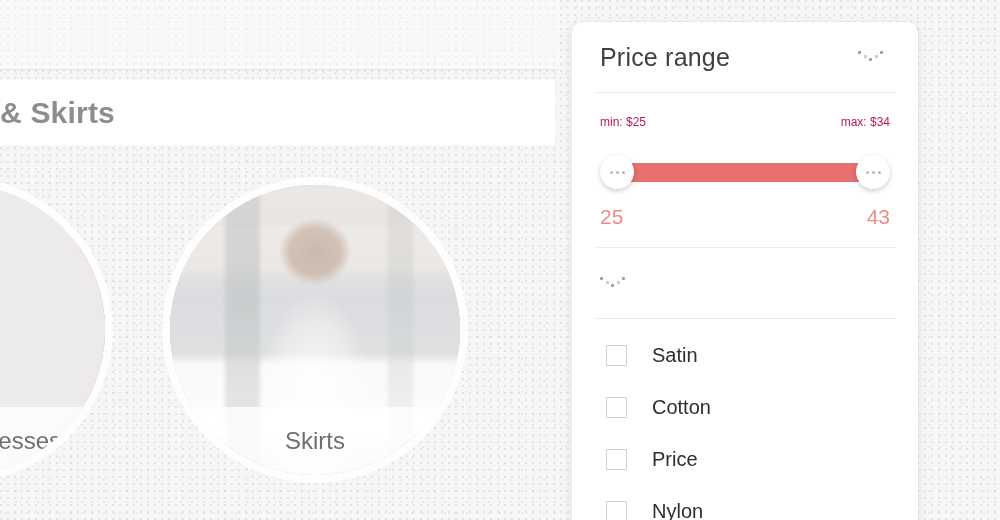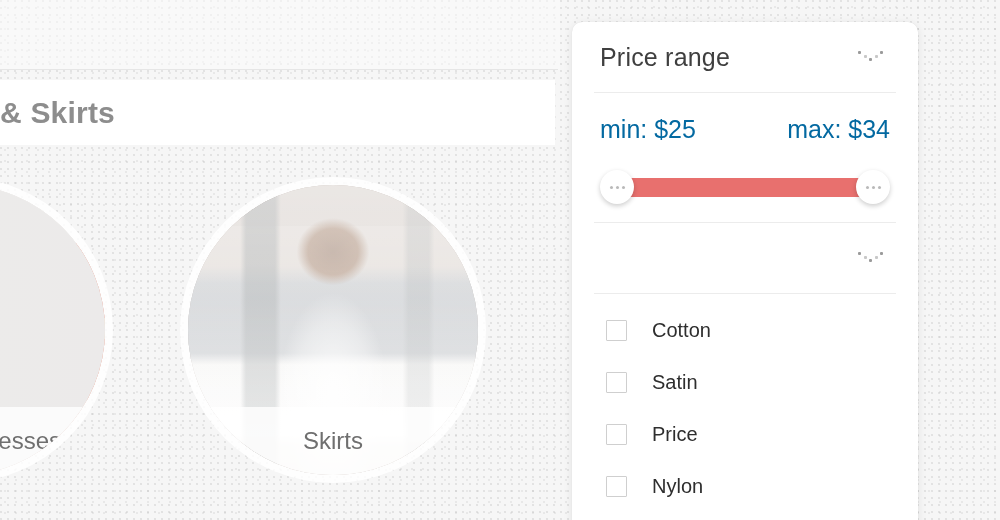--- a/index.html
+++ b/index.html
@@ -89,21 +89,21 @@
     border-radius: 50%;
     overflow: hidden;
     background: #eceaea;
     box-shadow: 0 0 0 8px rgba(255,255,255,0.85);
   }
   #tile-dresses {
     left: -145px;
     top: 40px;
   }
   #tile-skirts {
-    left: 228px;
+    left: 210px;
     top: 40px;
   }
 
   .tile-photo {
     position: absolute;
     inset: 0;
   }
 
   
   .photo-dress {
@@ -188,21 +188,20 @@
     box-shadow: 0 2px 10px rgba(0,0,0,0.09), 0 0 1px rgba(0,0,0,0.10);
     overflow: hidden;
   }
 
   .section-head {
     position: relative;
     height: 70px;
     display: flex;
     align-items: center;
     padding: 0 34px 0 28px;
-    justify-content: flex-end;
   }
   .section-title {
     font-size: 25px;
     color: #3f3f3f;
     flex: 1;
     letter-spacing: 0.2px;
   }
 
   
   .chevron-dots {
@@ -228,22 +227,22 @@
     height: 1px;
     background: #ececec;
     margin: 0 22px;
   }
 
   
   .price-body { padding: 22px 28px 18px 28px; }
   .minmax {
     display: flex;
     justify-content: space-between;
-    font-size: 25px;
-    color: #0369a1;
+    font-size: 12px;
+    color: #be185d;
   }
 
   .slider {
     position: relative;
     margin-top: 26px;
     height: 34px;
   }
   .slider-track {
     position: absolute;
     left: 14px;
@@ -362,43 +361,47 @@
           <span></span>
           <span></span>
         </div>
         <div class="handle" id="handle-max">
           <span></span>
           <span></span>
           <span></span>
         </div>
       </div>
 
+      <div class="values">
+        <span>25</span>
+        <span>43</span>
+      </div>
     </div>
 
     <div class="hr"></div>
 
     <div class="section-head">
       <div class="chevron-dots">
         <i></i>
           <i></i>
           <i></i>
           <i></i>
           <i></i>
       </div>
     </div>
     <div class="hr"></div>
 
     <div class="material-body">
       <div class="check-row">
         <div class="checkbox"></div>
-        <div class="check-label">Cotton</div>
+        <div class="check-label">Satin</div>
       </div>
       <div class="check-row">
         <div class="checkbox"></div>
-        <div class="check-label">Satin</div>
+        <div class="check-label">Cotton</div>
       </div>
       <div class="check-row">
         <div class="checkbox"></div>
         <div class="check-label">Price</div>
       </div>
       <div class="check-row">
         <div class="checkbox"></div>
         <div class="check-label">Nylon</div>
       </div>
     </div>

